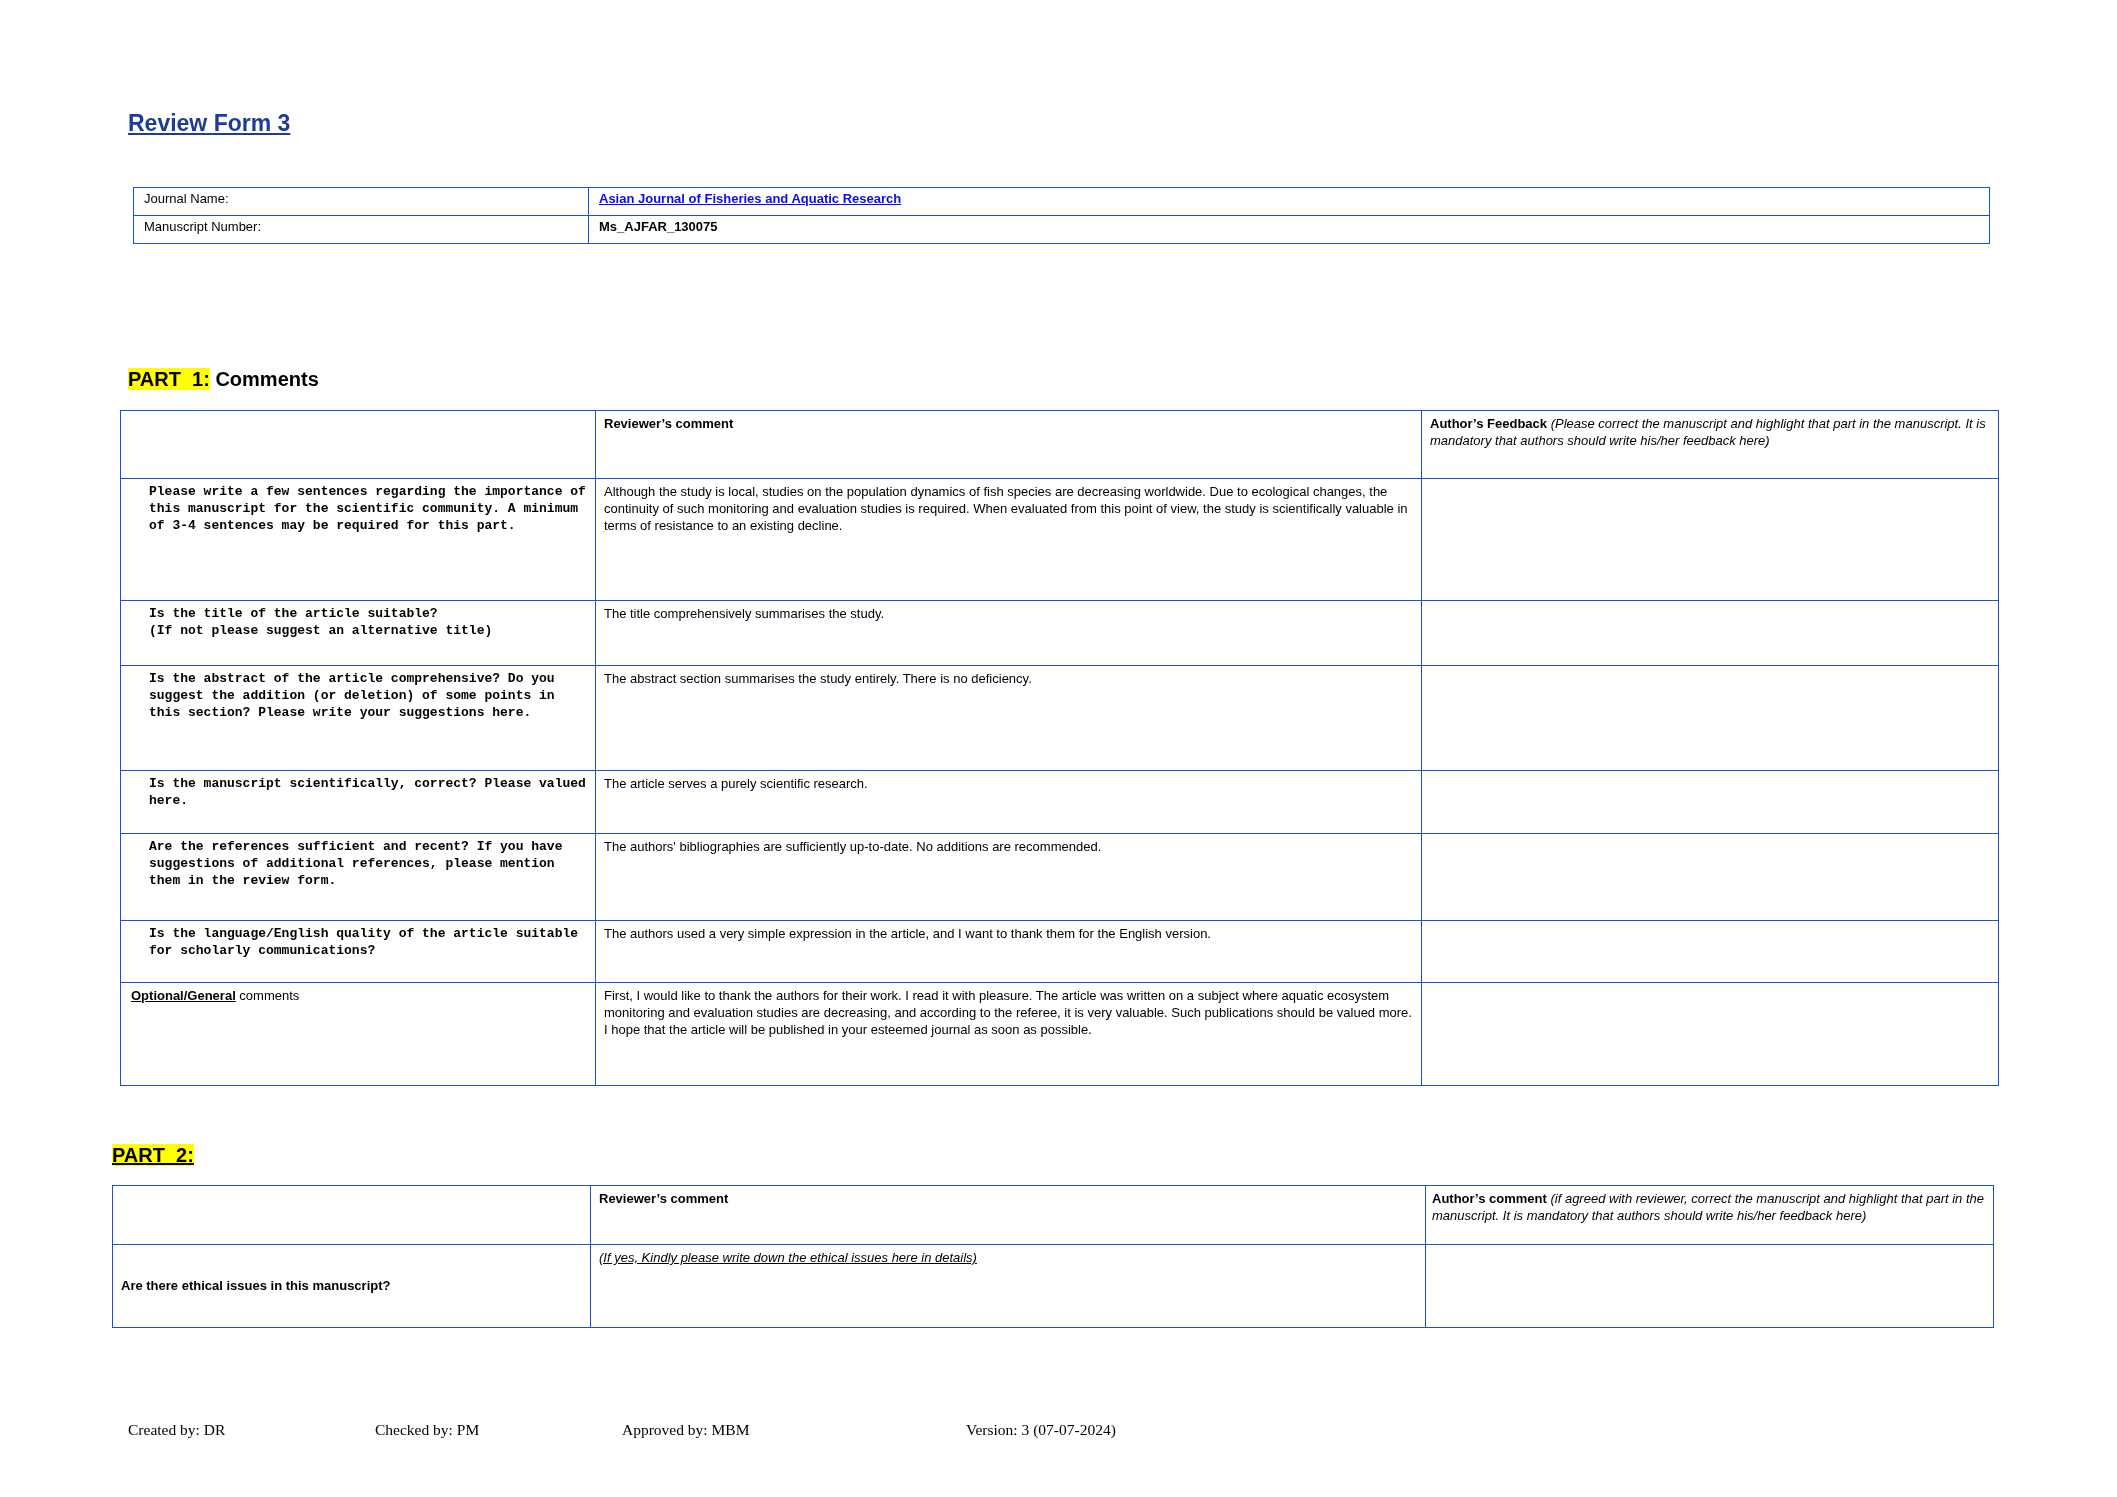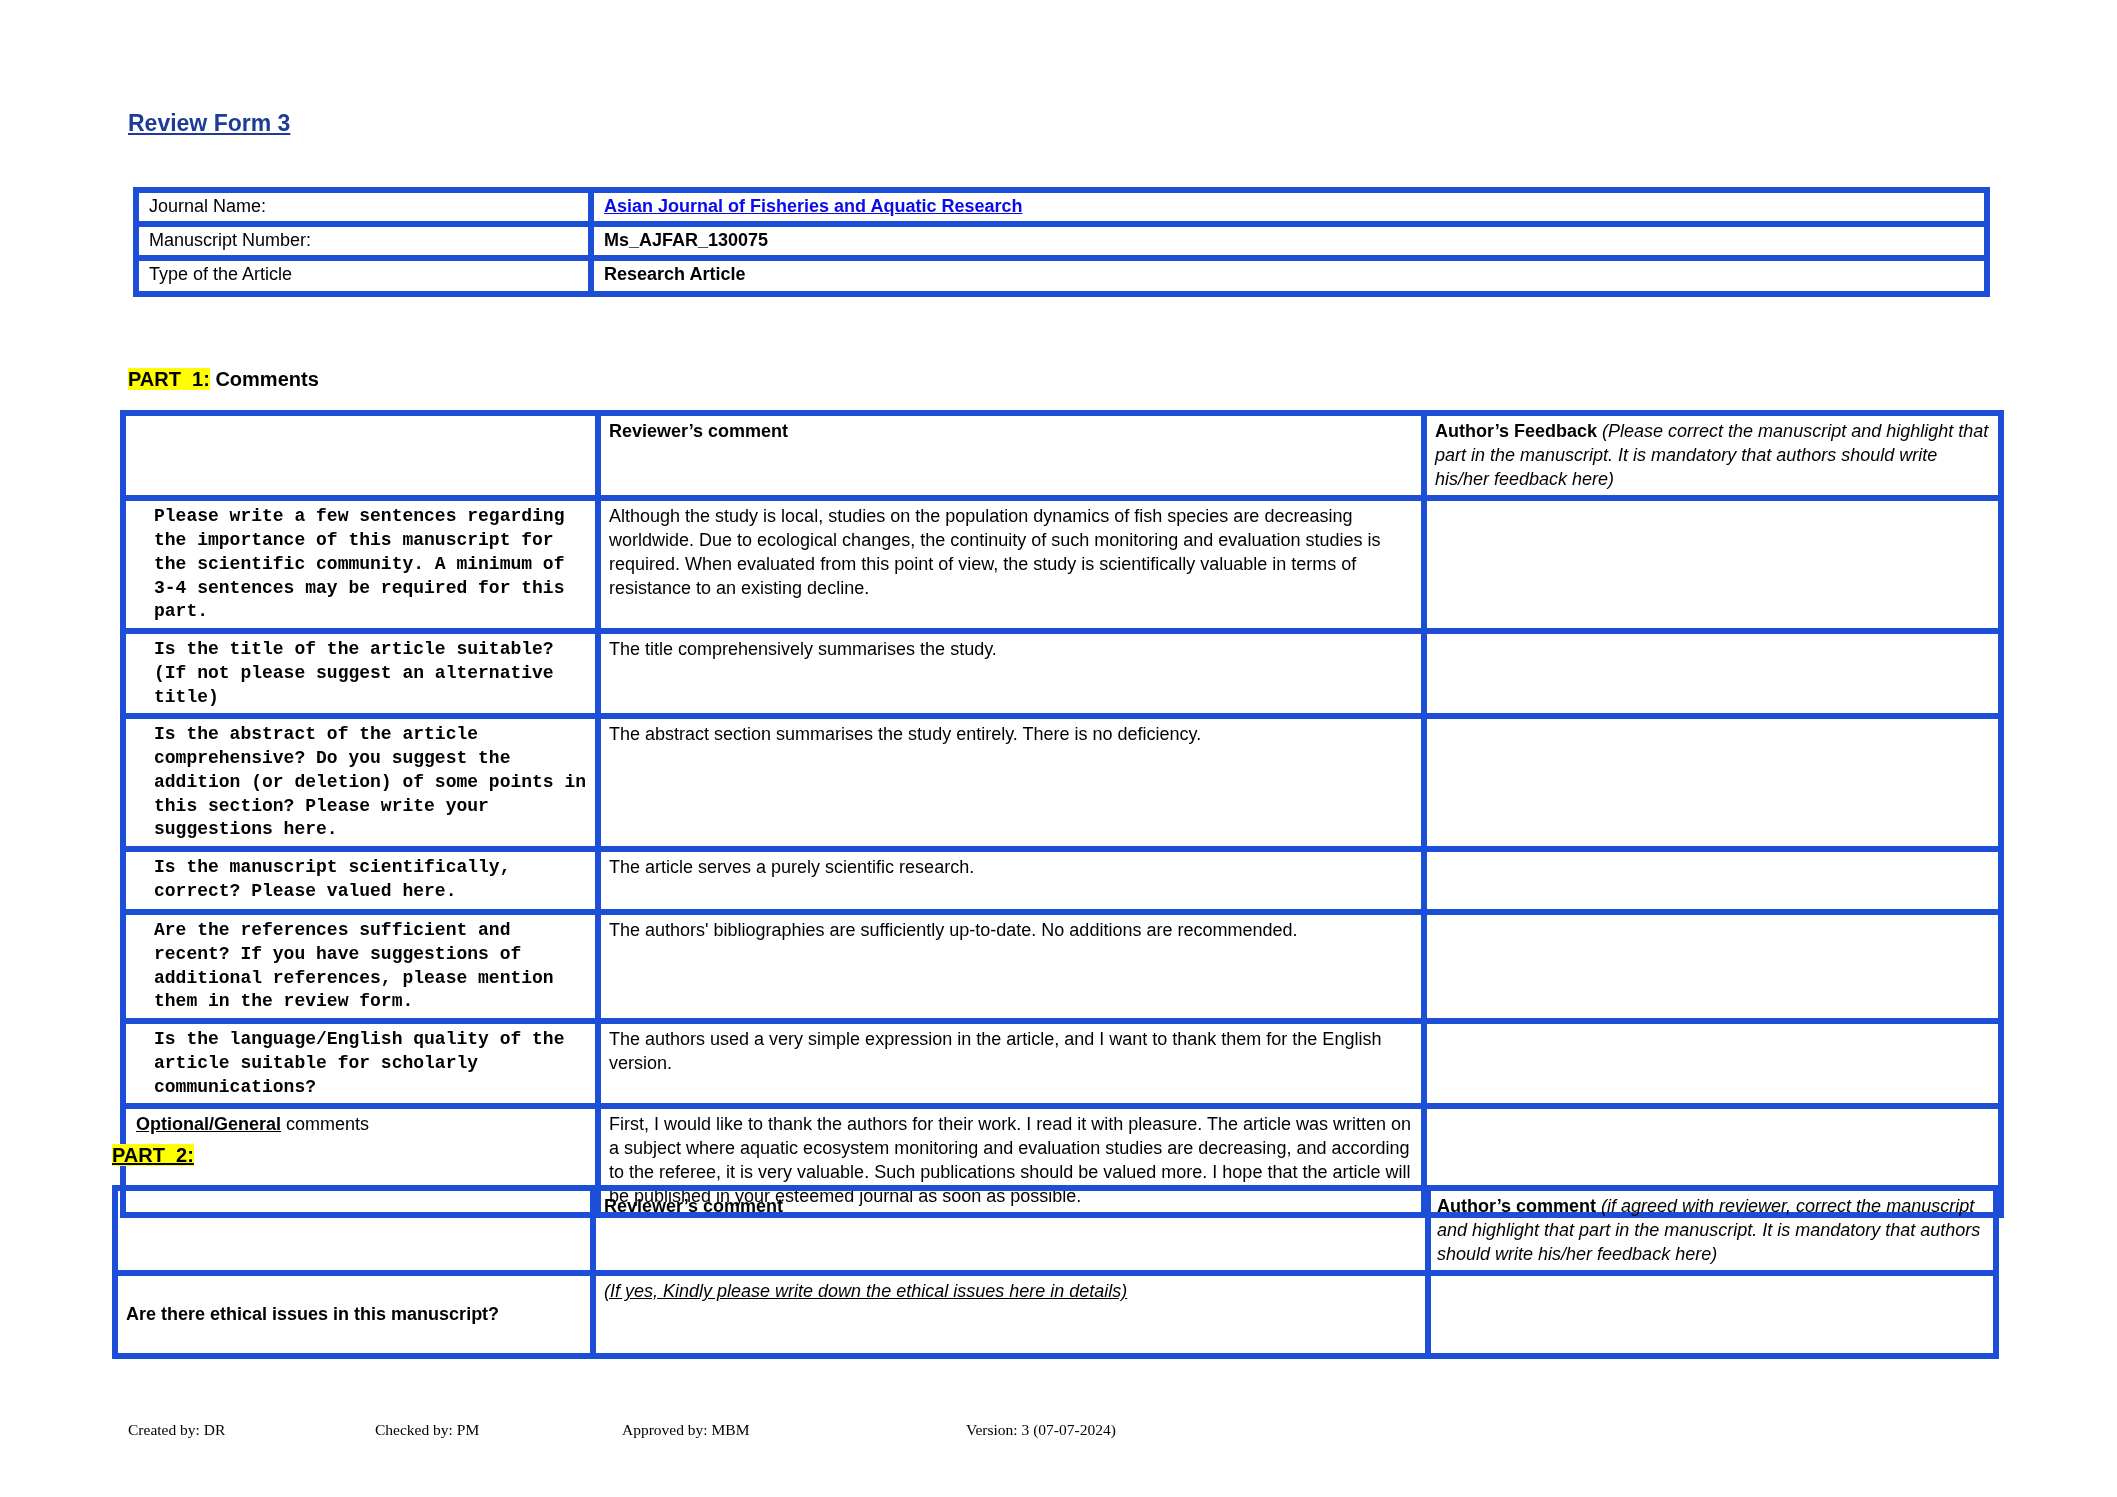--- a/index.html
+++ b/index.html
@@ -21,23 +21,23 @@
     top: 110px;
     font-size: 23px;
     font-weight: bold;
     color: var(--title-blue, #1e3c96);
     text-decoration: underline;
   }
 
   
   table { border-collapse: collapse; table-layout: fixed; }
   td {
-    border: 6px solid #1d4ed8;
+    border: 1px solid #1d4ed8;
     vertical-align: top;
-    font-size: 18px;
+    font-size: 13px;
     line-height: 1.32;
     padding: 4px 8px;
     overflow: hidden;
   }
 
   
   .info-table { position: absolute; left: 133px; top: 187px; width: 1857px; }
   .info-table td.label-cell { width: 455px; font-weight: normal; padding: 2px 10px; }
   .info-table td.value-cell { font-weight: bold; padding: 2px 10px; }
   .info-table .link {
@@ -114,24 +114,20 @@
 
   <table class="info-table">
     <tbody>
         <tr>
       <td class="label-cell" style="height:28px">Journal Name:</td>
       <td class="value-cell"><span class="link">Asian Journal of Fisheries and Aquatic Research</span></td>
     </tr>
     <tr>
       <td class="label-cell" style="height:28px">Manuscript Number:</td>
       <td class="value-cell">Ms_AJFAR_130075</td>
-    </tr>
-    <tr>
-      <td class="label-cell" style="height:36px">Type of the Article</td>
-      <td class="value-cell">Research Article</td>
     </tr>
   </tbody>
     </table>
 
   <div class="part-heading part1-heading">
     <span class="hl">PART  1:</span><span> Comments</span>
   </div>
 
   <table class="part1-table">
     <colgroup>

